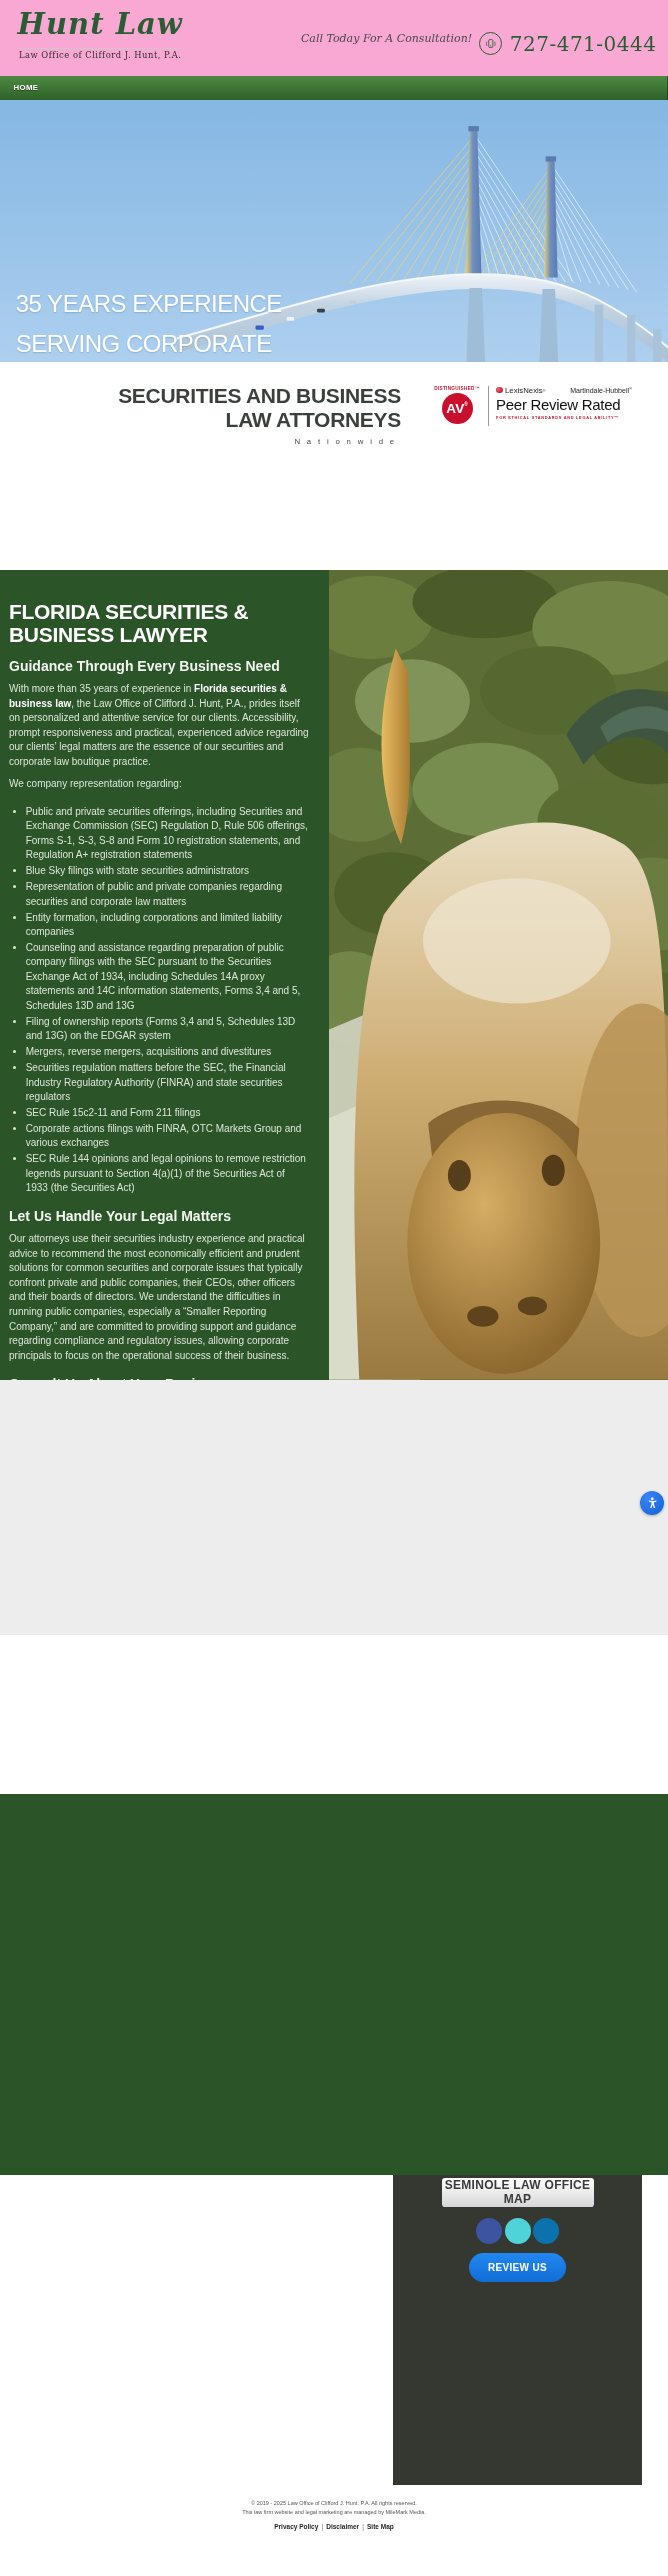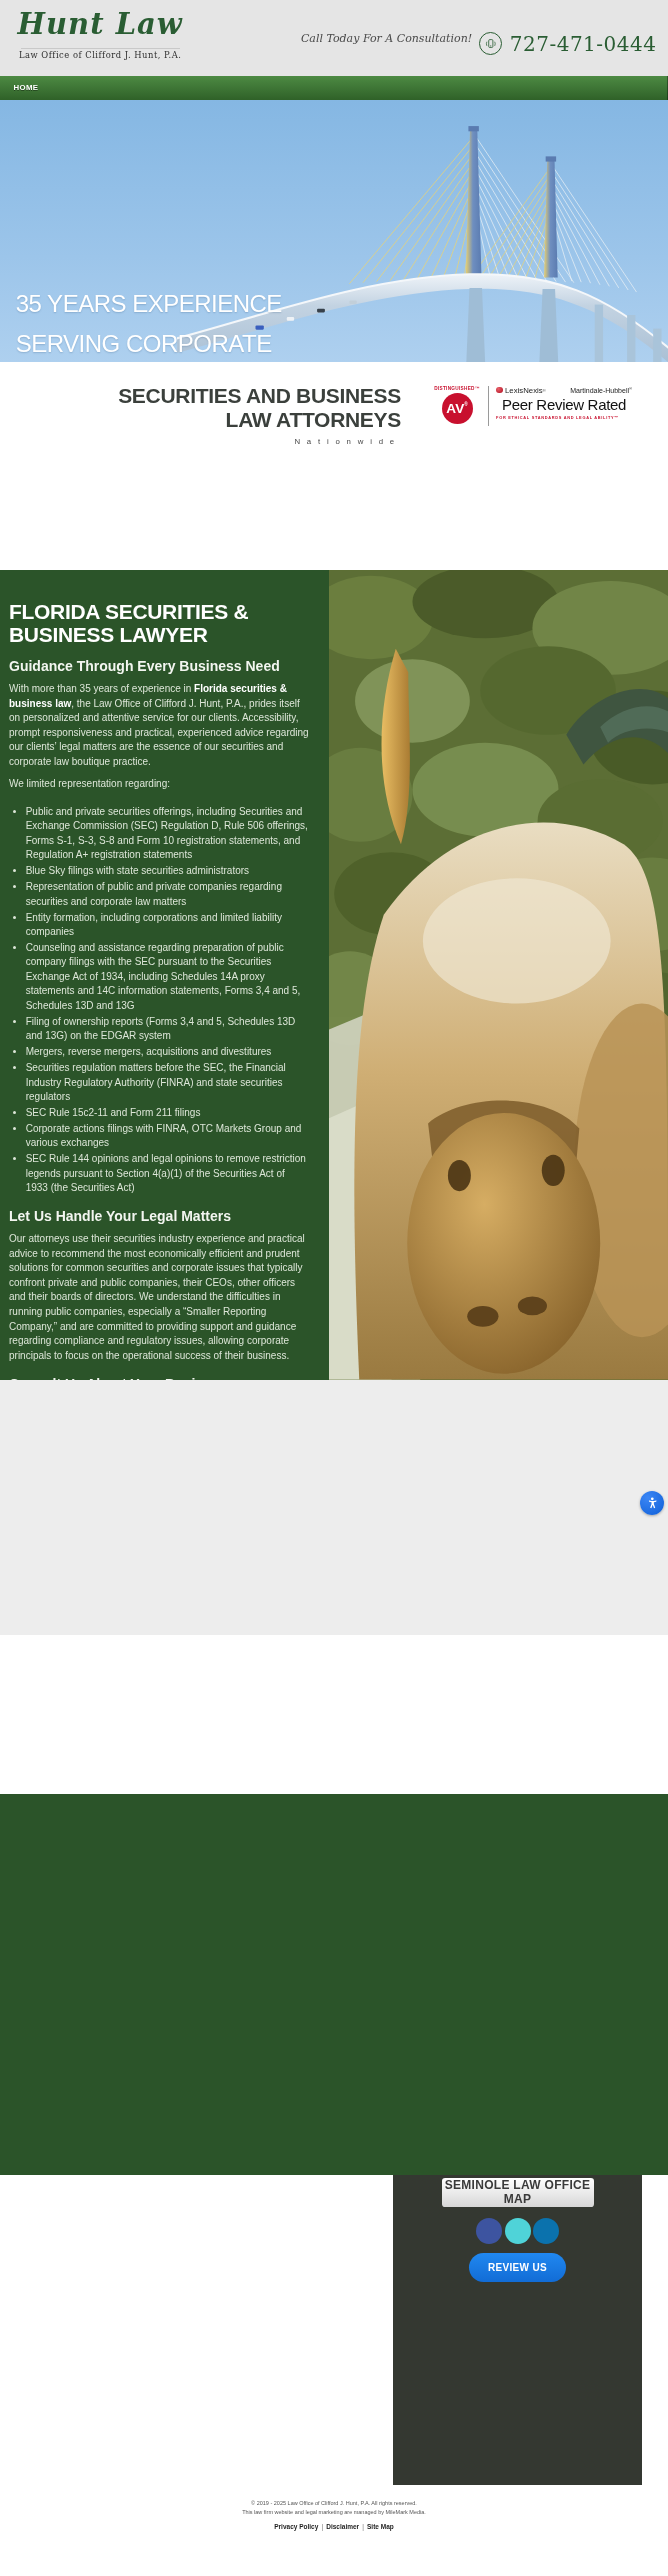--- a/index.html
+++ b/index.html
@@ -1,20 +1,20 @@
 <!DOCTYPE html>
 <html style="font-size:8.4px"><head>
 <meta charset="utf-8">
 <style>
   * { margin:0; padding:0; box-sizing:border-box; }
   html,body { background:#fff; }
   body { width:668px; margin:0 auto; font-family:"Liberation Sans", sans-serif; position:relative; }
 
   
-  .header { height:76px; background:#e5e5e5; position:relative; }
+  .header { height:76px; background:#f9a8d4; position:relative; }
   .logo { position:absolute; left:16.7px; top:3.1px; width:167px; text-align:center; cursor:pointer; }
   .logo-script { font-family:"DejaVu Serif", serif; font-style:italic; font-weight:bold;
                  font-size:29px; color:#2a5d33; line-height:1.5; letter-spacing:1px; }
   .logo-rule { height:0.5px; background:#c9c9c9; margin:1px 4.2px 2.1px; }
   .logo-sub { font-family:"DejaVu Serif", serif; font-size:8.4px; color:#2f2f2f; letter-spacing:0.5px; }
   .header-right { position:absolute; right:11.5px; top:32px; display:flex; align-items:flex-start; gap:7.3px; }
   .tagline { font-family:"DejaVu Serif", serif; font-style:italic; font-size:11px; color:#4a4a4a; }
   .phone-icon { width:23px; height:23px; border:1px solid #2a5d33; border-radius:50%;
                 display:flex; align-items:center; justify-content:center; }
   .phone-num { font-family:"DejaVu Serif", serif; font-size:20px; color:#2a5d33; letter-spacing:0.5px; }
@@ -47,21 +47,21 @@
   .badge-av { width:31px; height:31px; background:#c8102e; border-radius:50%; margin:2.1px auto 0;
               color:#fff; font-weight:bold; font-size:13.6px; display:flex; align-items:center; justify-content:center; }
   .badge-av sup { font-size:4.7px; margin-top:-6.3px; }
   .badge-divider { width:0.5px; height:40px; background:#9a9a9a; }
   .badge-right { width:136px; }
   .badge-row1 { display:flex; align-items:center; justify-content:space-between; }
   .lexis-ball { width:6.8px; height:6.8px; border-radius:50%; display:inline-block; margin-right:2.1px;
                 background:radial-gradient(circle at 35% 30%, #e8606a, #b00c1e); }
   .lexis { font-size:7.8px; color:#1c1c1c; display:flex; align-items:center; }
   .martindale { font-size:7px; color:#1c1c1c; }
-  .peer { font-size:15px; color:#111; margin-top:1.6px; letter-spacing:-0.3px;text-align:center; }
+  .peer { font-size:15px; color:#111; margin-top:1.6px; letter-spacing:-0.3px; }
   .ethical { font-size:3.9px; font-weight:bold; color:#c8102e; letter-spacing:0.7px; margin-top:2.1px; }
   sup.rg { font-size:4.2px; vertical-align:super; }
 
   
   .main { height:810px; display:flex; }
   .main-left { width:329px; background:#2b5429; padding:30px 20px 0 9px; overflow:hidden; }
   .main-left h1 { color:#fff; font-size:21px; line-height:23px; letter-spacing:-0.3px; margin-bottom:3.1px; }
   .main-left h2 { color:#f3f6f0; font-size:14px; line-height:16.7px; margin-top:12.5px; margin-bottom:7.3px; }
   .main-left p { color:#dde6d8; font-size:10px; line-height:14.6px; margin-top:7.3px; }
   .main-left p strong { color:#fff; }
@@ -211,21 +211,21 @@
       <div class="ethical">FOR ETHICAL STANDARDS AND LEGAL ABILITY™</div>
     </div>
   </div>
 </div>
 
 <div class="main">
   <div class="main-left">
     <h1>FLORIDA SECURITIES &amp; BUSINESS LAWYER</h1>
     <h2>Guidance Through Every Business Need</h2>
     <p><span>With more than 35 years of experience in </span><strong>Florida securities &amp; business law</strong><span>, the Law Office of Clifford J. Hunt, P.A., prides itself on personalized and attentive service for our clients. Accessibility, prompt responsiveness and practical, experienced advice regarding our clients’ legal matters are the essence of our securities and corporate law boutique practice.</span></p>
-    <p>We limited representation regarding:</p>
+    <p>We company representation regarding:</p>
     <ul>
       <li>Public and private securities offerings, including Securities and Exchange Commission (SEC) Regulation D, Rule 506 offerings, Forms S-1, S-3, S-8 and Form 10 registration statements, and Regulation A+ registration statements</li>
       <li>Blue Sky filings with state securities administrators</li>
       <li>Representation of public and private companies regarding securities and corporate law matters</li>
       <li>Entity formation, including corporations and limited liability companies</li>
       <li>Counseling and assistance regarding preparation of public company filings with the SEC pursuant to the Securities Exchange Act of 1934, including Schedules 14A proxy statements and 14C information statements, Forms 3,4 and 5, Schedules 13D and 13G</li>
       <li>Filing of ownership reports (Forms 3,4 and 5, Schedules 13D and 13G) on the EDGAR system</li>
       <li>Mergers, reverse mergers, acquisitions and divestitures</li>
       <li>Securities regulation matters before the SEC, the Financial Industry Regulatory Authority (FINRA) and state securities regulators</li>
       <li>SEC Rule 15c2-11 and Form 211 filings</li>

